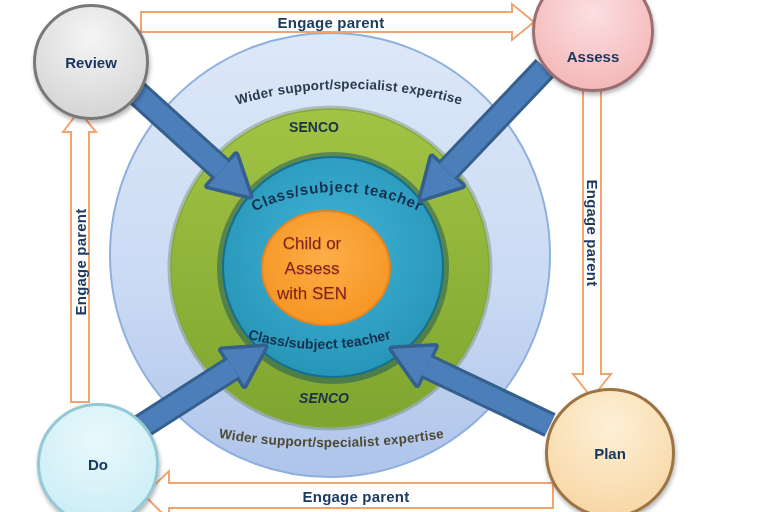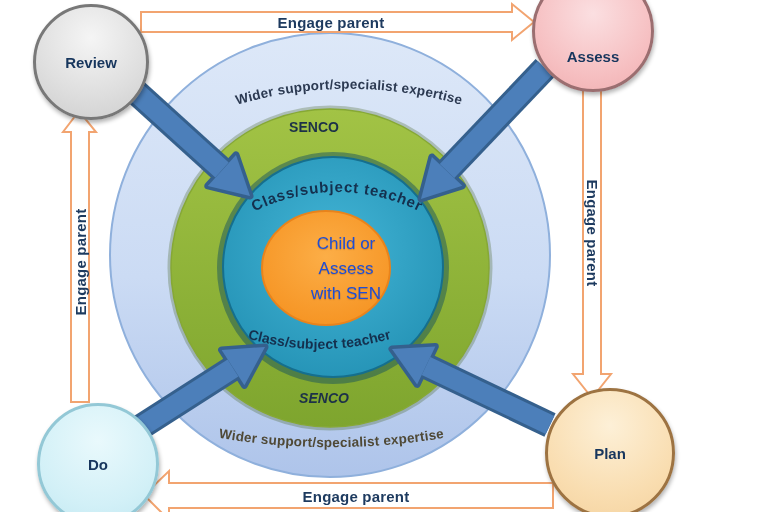--- a/index.html
+++ b/index.html
@@ -13,22 +13,22 @@
   .arc-text { font-family:"Liberation Sans",sans-serif; font-weight:bold; }
   .t-wider-top    { font-size:13.5px; fill:#2c3a52; letter-spacing:.2px; }
   .t-wider-bottom { font-size:13.5px; fill:#4f4936; letter-spacing:.2px; }
   .t-class-top    { font-size:15px;  fill:#14304e; letter-spacing:.8px; }
   .t-class-bottom { font-size:14px;  fill:#14304e; letter-spacing:.1px; }
   .t-senco        { font-size:14px;  fill:#1c3148; font-weight:bold; text-anchor:middle; }
   .t-senco-b      { font-style:italic; }
 
   
   .center-text {
-    position:absolute; left:346px; top:268px; transform:translate(-50%,-50%);
-    text-align:center; color:#1d4ed8; font-size:17px; line-height:25px;
+    position:absolute; left:312px; top:268px; transform:translate(-50%,-50%);
+    text-align:center; color:#7f1d1d; font-size:17px; line-height:25px;
     text-shadow:0 1px 1px rgba(190,110,20,.55); white-space:nowrap;
   }
 
   
   .node {
     position:absolute; border-radius:50%;
     display:flex; align-items:center; justify-content:center;
     font-weight:bold; font-size:15px; color:#17365d;
     box-shadow:1px 3px 4px rgba(0,0,0,.30);
   }

